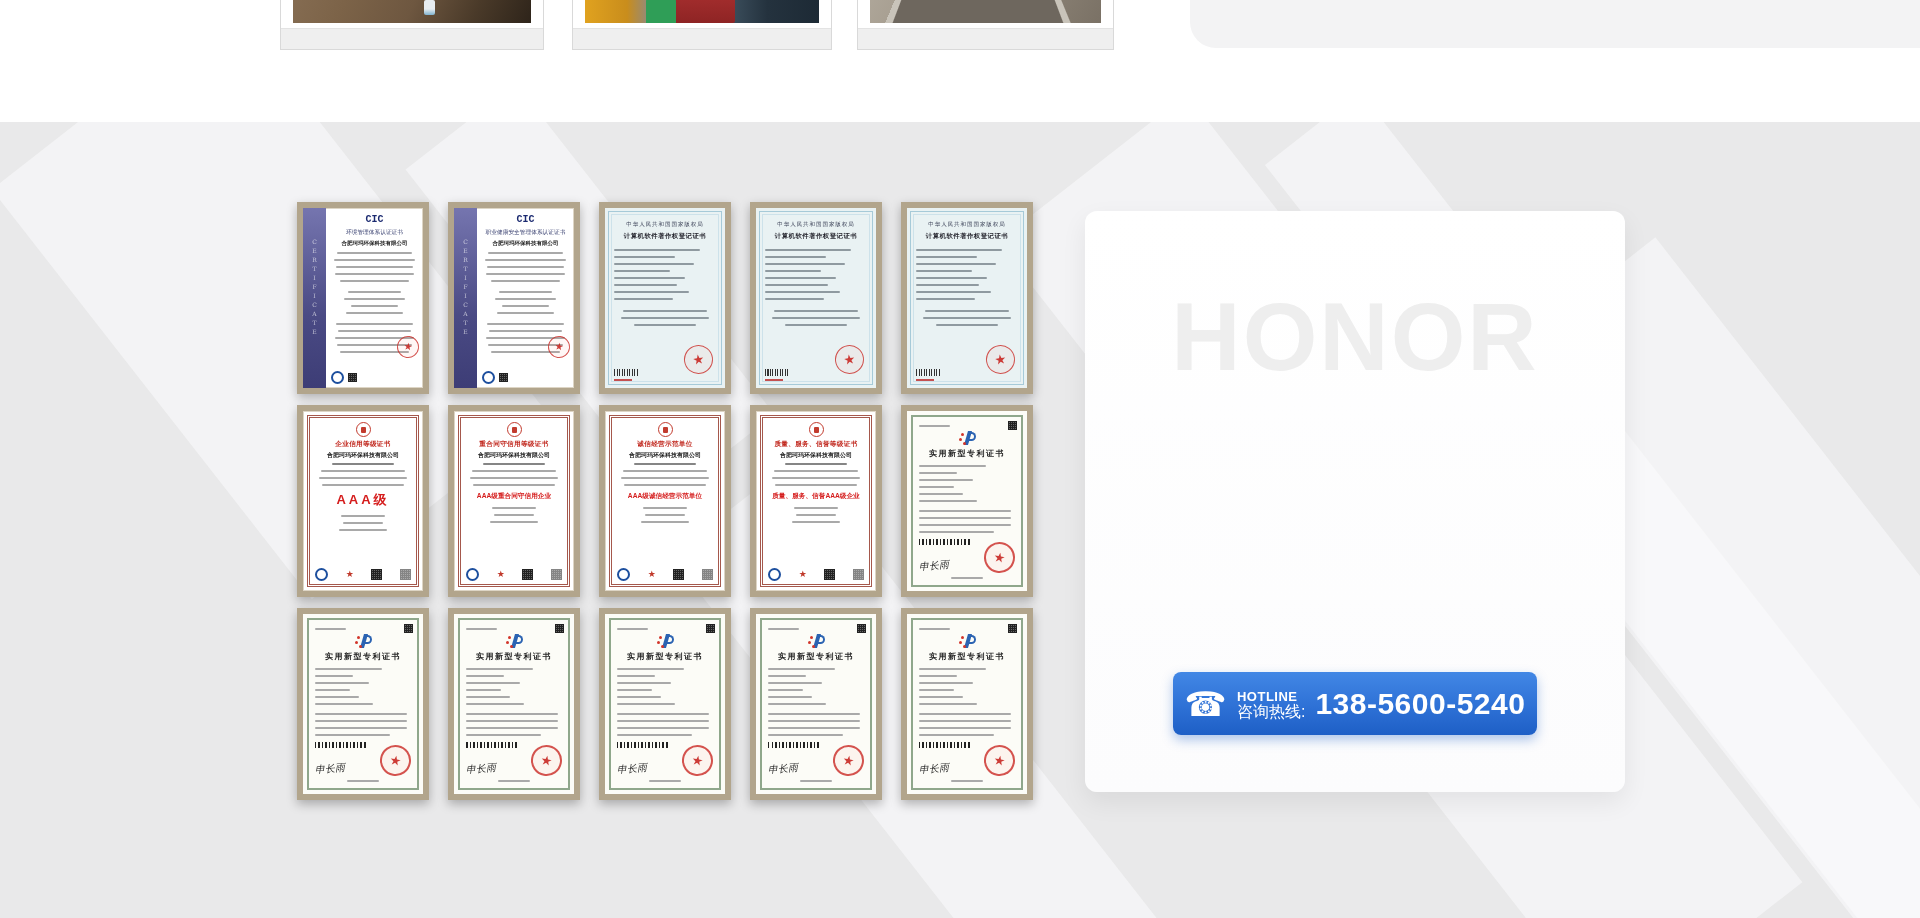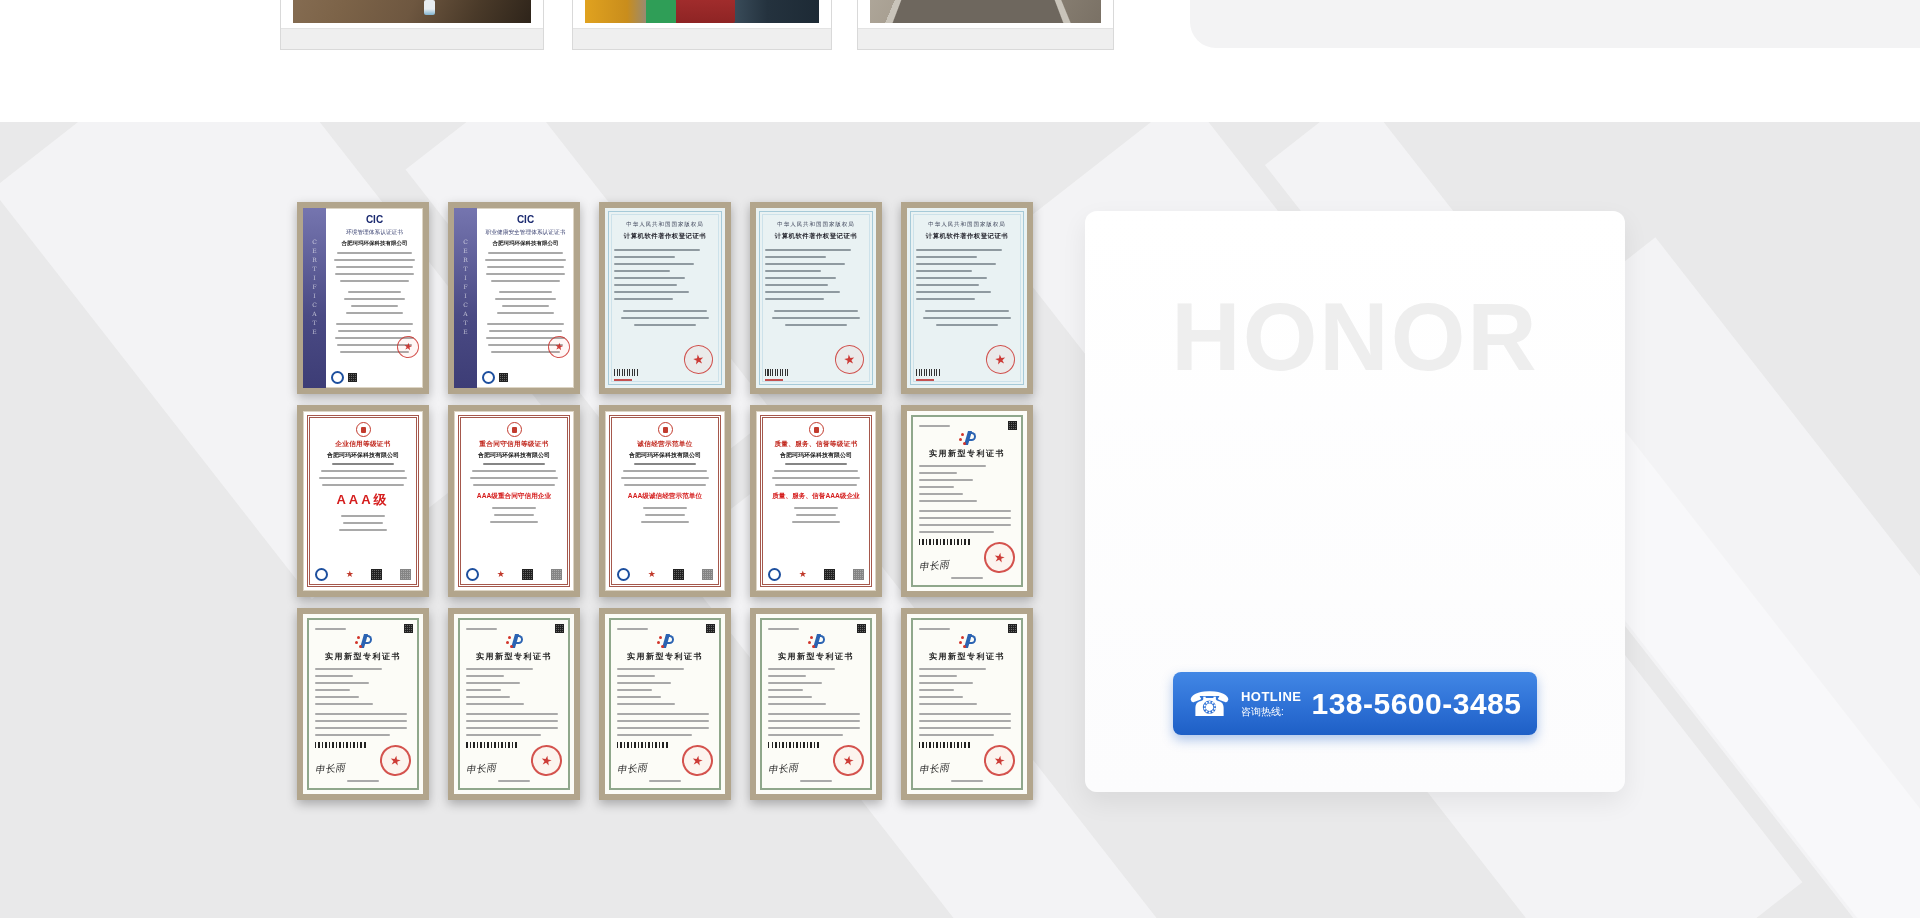--- a/index.html
+++ b/index.html
@@ -31,21 +31,21 @@
   .tl-d{background:#858585;}
   .seal{border-radius:50%;border:1.5px solid rgba(201,42,38,.8);color:rgba(201,42,38,.92);
         display:flex;align-items:center;justify-content:center;line-height:1;background:rgba(255,120,110,.06);}
 
   
   .c-iso{display:flex;height:100%;}
   .c-iso .band{width:23px;background:linear-gradient(180deg,#7575af 0%,#4a4a84 60%,#3d3d76 100%);position:relative;flex:none;}
   .c-iso .vert{writing-mode:vertical-rl;text-orientation:upright;font-size:6px;letter-spacing:2px;
                color:rgba(255,255,255,.65);position:absolute;top:30px;left:8px;font-family:"DejaVu Serif",serif;}
   .c-iso .cbody{flex:1;padding:4px 5px 3px;display:flex;flex-direction:column;position:relative;}
-  .c-iso .org{font-family:Liberation Sans, sans-serif;font-weight:bold;font-size:10px;color:#1b2a70;text-align:center;margin-top:2px;}
+  .c-iso .org{font-family:Liberation Mono, monospace;font-weight:bold;font-size:10px;color:#1b2a70;text-align:center;margin-top:2px;}
   .c-iso .ttl{font-size:6px;color:#30386a;text-align:center;margin:3px 0 2px;white-space:nowrap;transform:scale(.95);}
   .c-iso .comp{font-size:5.5px;font-weight:bold;color:#222;text-align:center;margin:1px 0 2px;}
   .c-iso .foot{margin-top:auto;display:flex;align-items:center;gap:4px;padding-bottom:1px;}
   .ring-blue{width:9px;height:9px;border:2px solid #1d4f9e;border-radius:50%;}
   .qr{background:repeating-linear-gradient(0deg,#222 0 1px,transparent 1px 2px),
                  repeating-linear-gradient(90deg,#222 0 1px,#666 1px 2px);}
   .qr-sm{width:9px;height:9px;}
   .qr-md{width:11px;height:11px;}
   .qr-light{opacity:.55;}
   .c-iso .seal{position:absolute;right:4px;bottom:30px;width:20px;height:20px;font-size:10px;transform:rotate(8deg);}
@@ -97,21 +97,21 @@
   .honor-title{position:absolute;left:0;right:0;top:120px;text-align:center;font-size:38px;font-weight:bold;color:#151515;letter-spacing:1px;}
   .honor-desc{position:absolute;left:28px;right:28px;top:196px;text-align:center;font-size:22px;line-height:43px;
               color:#3d3d3d;white-space:pre-line;}
   .hotline-btn{position:absolute;left:88px;top:461px;width:364px;height:63px;border:none;border-radius:8px;
                background:linear-gradient(180deg,#4287e5 0%,#2e71d6 55%,#1e5fc6 100%);
                box-shadow:0 5px 12px rgba(30,95,198,.35);display:flex;align-items:center;justify-content:center;gap:10px;
                color:#fff;cursor:pointer;font-family:inherit;}
   .phone-glyph{font-family:"DejaVu Sans",sans-serif;font-size:34px;line-height:1;color:#fff;}
   .hotline-labels{display:flex;flex-direction:column;align-items:flex-start;line-height:15px;}
   .hotline-en{font-size:13px;font-weight:bold;letter-spacing:.5px;}
-  .hotline-zh{font-size:10px;text-align:center;}
+  .hotline-zh{font-size:16px;text-align:center;}
   .hotline-number{font-size:30px;font-weight:bold;letter-spacing:.5px;}
 </style>
 </head>
 <body>
 
 <div class="top-section">
 
   <div class="photo-card" style="left:280px;width:264px;">
     <div class="photo">
       <div class="ph-layer" style="inset:0;background:linear-gradient(115deg,#8d745a 0%,#7c6348 35%,#6e5740 58%,#4a3a29 80%,#2e241a 100%);"></div>
@@ -584,16 +584,16 @@
     </div>
 
   <div class="honor-card">
     <div class="honor-watermark">HONOR</div>
     <button class="hotline-btn">
       <span class="phone-glyph">☎</span>
       <span class="hotline-labels">
         <span class="hotline-en">HOTLINE</span>
         <span class="hotline-zh">咨询热线:</span>
       </span>
-      <span class="hotline-number">138-5600-3485</span>
+      <span class="hotline-number">138-5600-5240</span>
     </button>
   </div>
 </div>
 
 </body></html>

